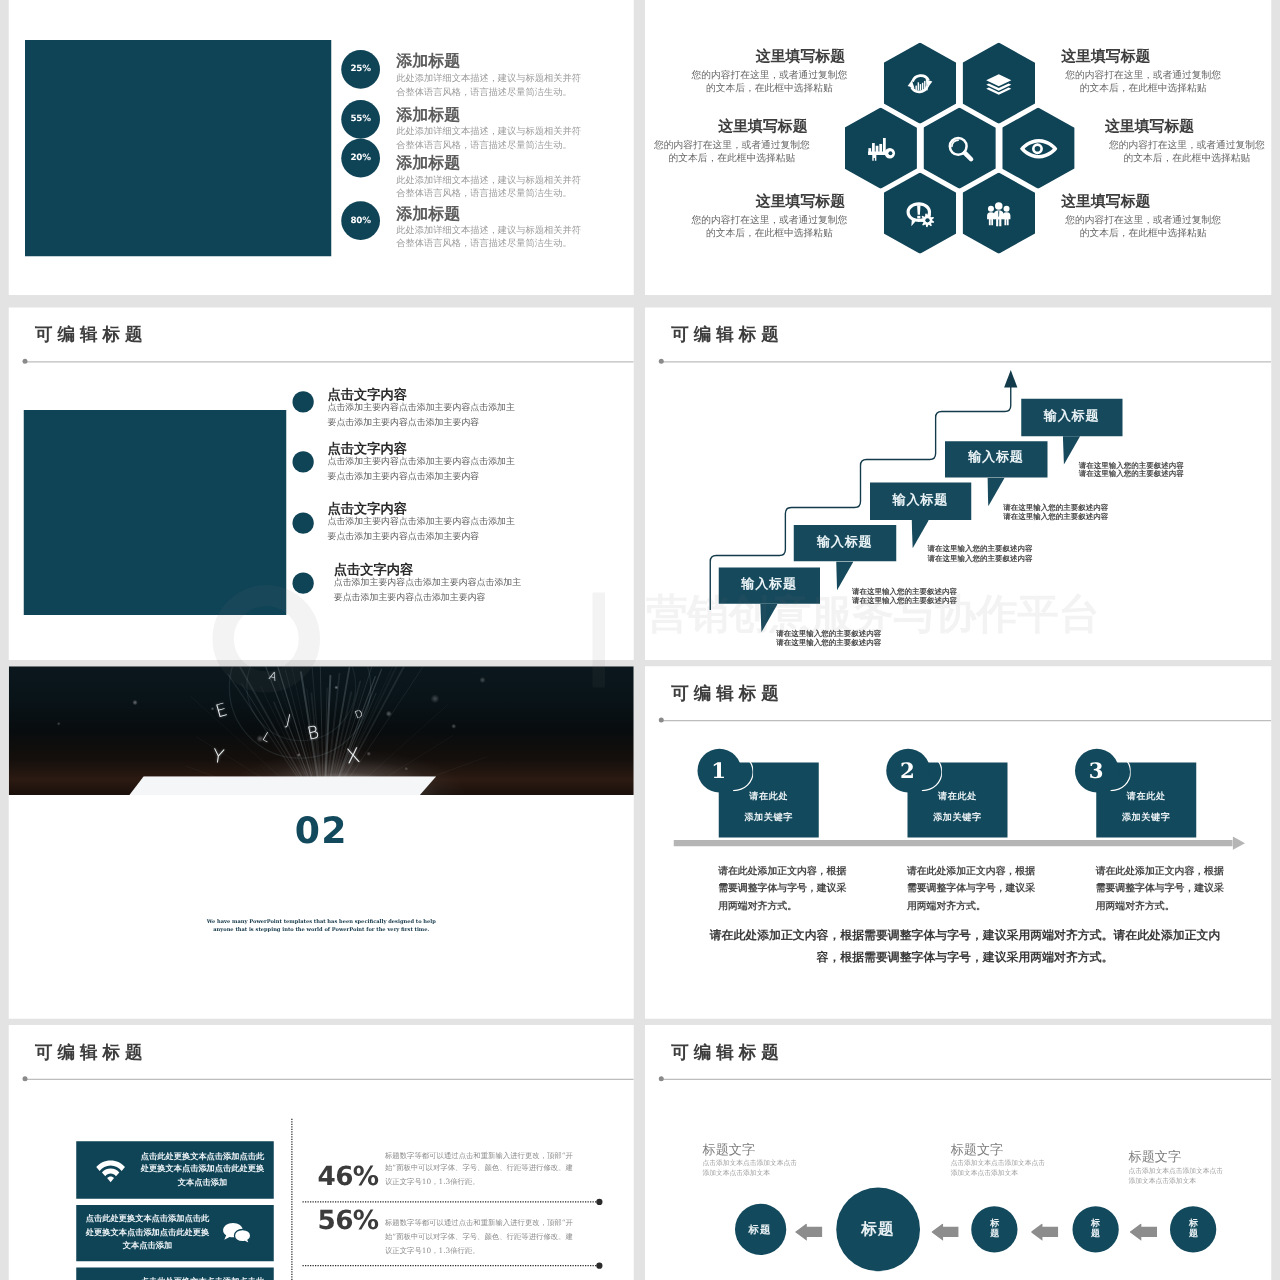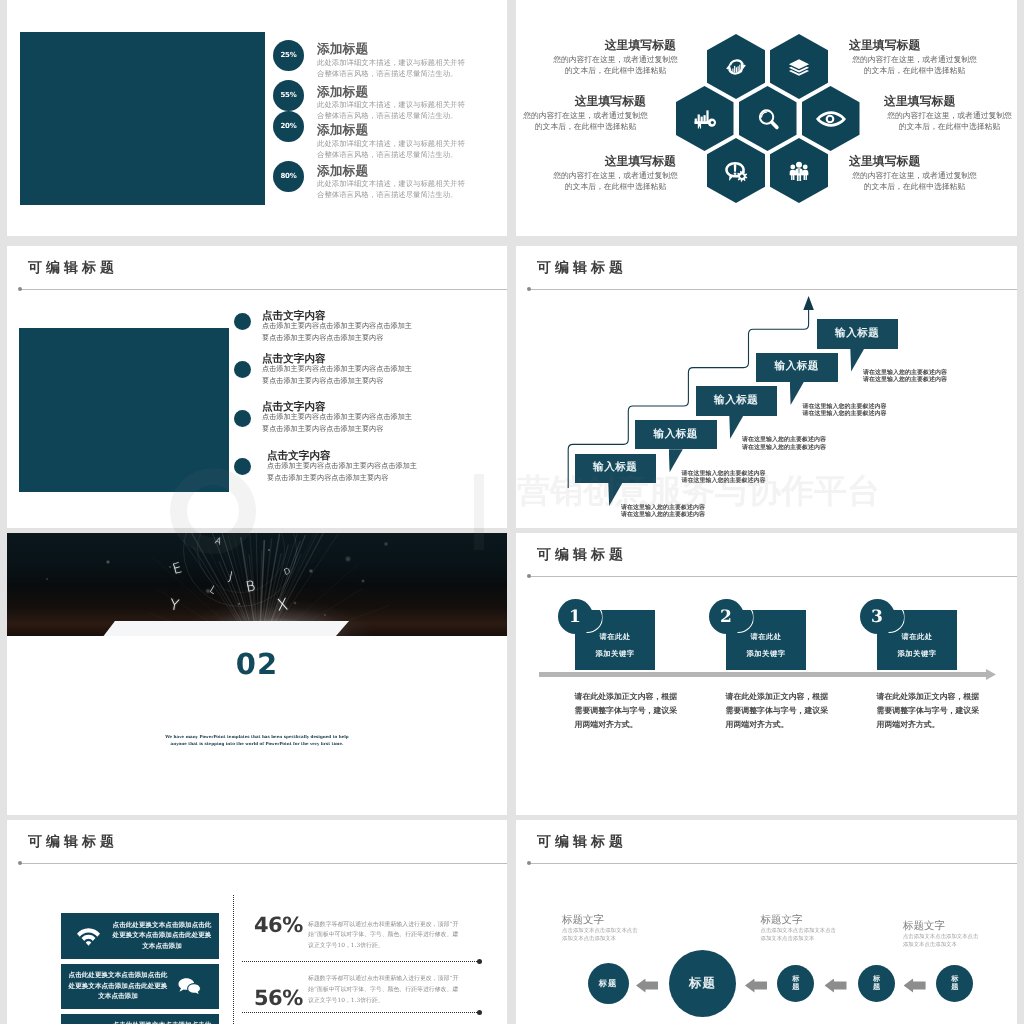--- a/index.html
+++ b/index.html
@@ -374,20 +374,21 @@
       <div class="s6txt" style="left:209.5px">请在此处添加正文内容，根据需要调整字体与字号，建议采用两端对齐方式。</div>
       <div class="s6circ" style="left:343.5px">
         <span>3</span>
       </div>
       <div class="s6hook" style="left:356.5px"></div>
       <div class="s6box" style="left:361.0px">
         <span>请在此处</span>
         <span>添加关键字</span>
       </div>
       <div class="s6txt" style="left:360.5px">请在此处添加正文内容，根据需要调整字体与字号，建议采用两端对齐方式。</div>
+    <div class="s6para">请在此处添加正文内容，根据需要调整字体与字号，建议采用两端对齐方式。请在此处添加正文内容，根据需要调整字体与字号，建议采用两端对齐方式。</div>
   </div>
 
   <div class="slide" style="left:7px;top:820px;width:500px;height:282px">
     <div class="hdr" style="left:21px;top:14px;font-size:14px">可编辑标题</div>
     <div class="hdrline" style="left:14px;top:43px;width:486px"></div>
     <div class="hdrdot" style="left:11px;top:41px"></div>
 
     <div class="s7box" style="top:93.3px">
       <svg class="s7ico" viewBox="0 0 48 48">
           <path d="M24 9 C33.9 9 42.7 13.4 48 20.2 L42.4 26.6 C38.1 21.1 31.5 17.6 24 17.6 C16.5 17.6 9.9 21.1 5.6 26.6 L0 20.2 C5.3 13.4 14.1 9 24 9 Z" fill="#fff"></path>
@@ -405,24 +406,24 @@
         </svg>
     </div>
 
     <div class="s7box" style="top:193.9px">
 
       <div class="s7txt" style="left:50px;text-align:center">点击此处更换文本点击添加点击此处更换文本点击添加点击此处更换文本点击添加</div>
     </div>
 
     <div class="s7vdots"></div>
 
-    <div class="s7pct" style="top:93px">46%</div>
+    <div class="s7pct" style="top:109px">46%</div>
     <div class="s7ptxt" style="top:99.5px">标题数字等都可以通过点击和重新输入进行更改，顶部“开始”面板中可以对字体、字号、颜色、行距等进行修改。建议正文字号10，1.3倍行距。</div>
     <div class="s7hdots" style="top:140.5px"></div>
-    <div class="s7pct" style="top:166px">56%</div>
+    <div class="s7pct" style="top:144px">56%</div>
     <div class="s7ptxt" style="top:154px">标题数字等都可以通过点击和重新输入进行更改，顶部“开始”面板中可以对字体、字号、颜色、行距等进行修改。建议正文字号10，1.3倍行距。</div>
     <div class="s7hdots" style="top:191.9px"></div>
     <div class="s7pct" style="top:202.7px">66%</div>
 
   </div>
 
   <div class="slide" style="left:516px;top:820px;width:501px;height:282px">
     <div class="hdr" style="left:21px;top:14px;font-size:14px">可编辑标题</div>
     <div class="hdrline" style="left:14px;top:43px;width:487px"></div>
     <div class="hdrdot" style="left:11px;top:41px"></div>

